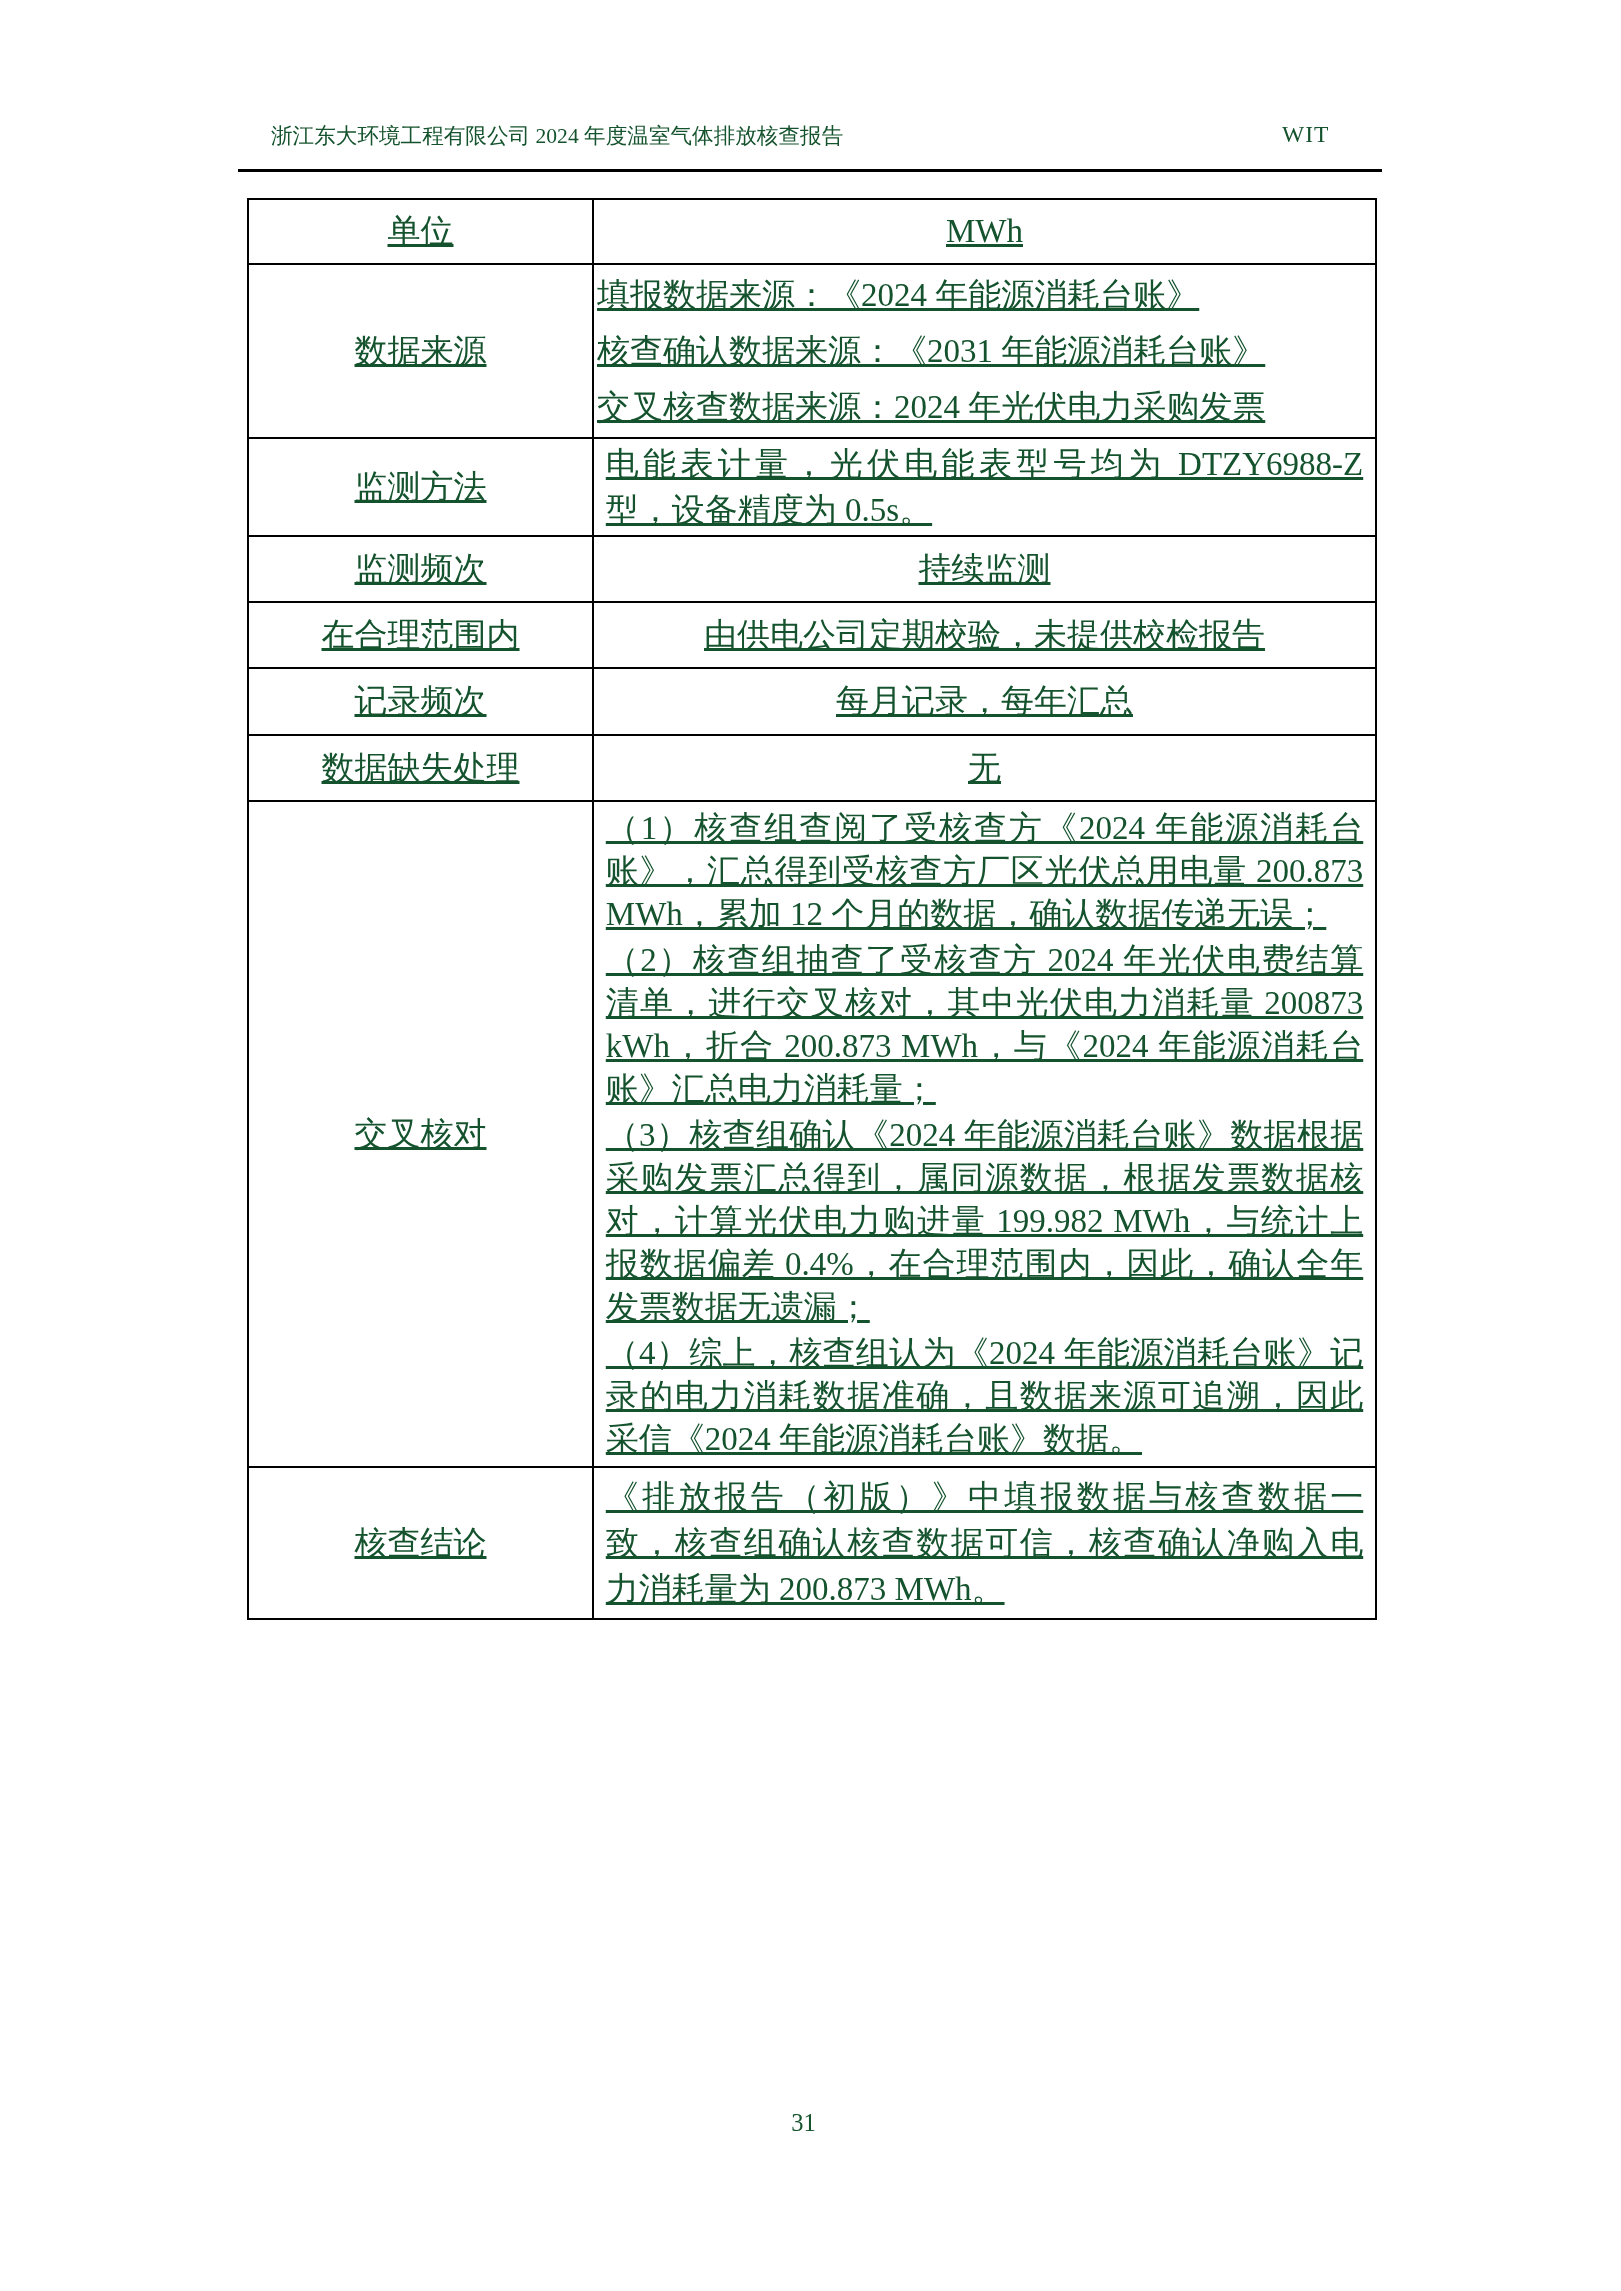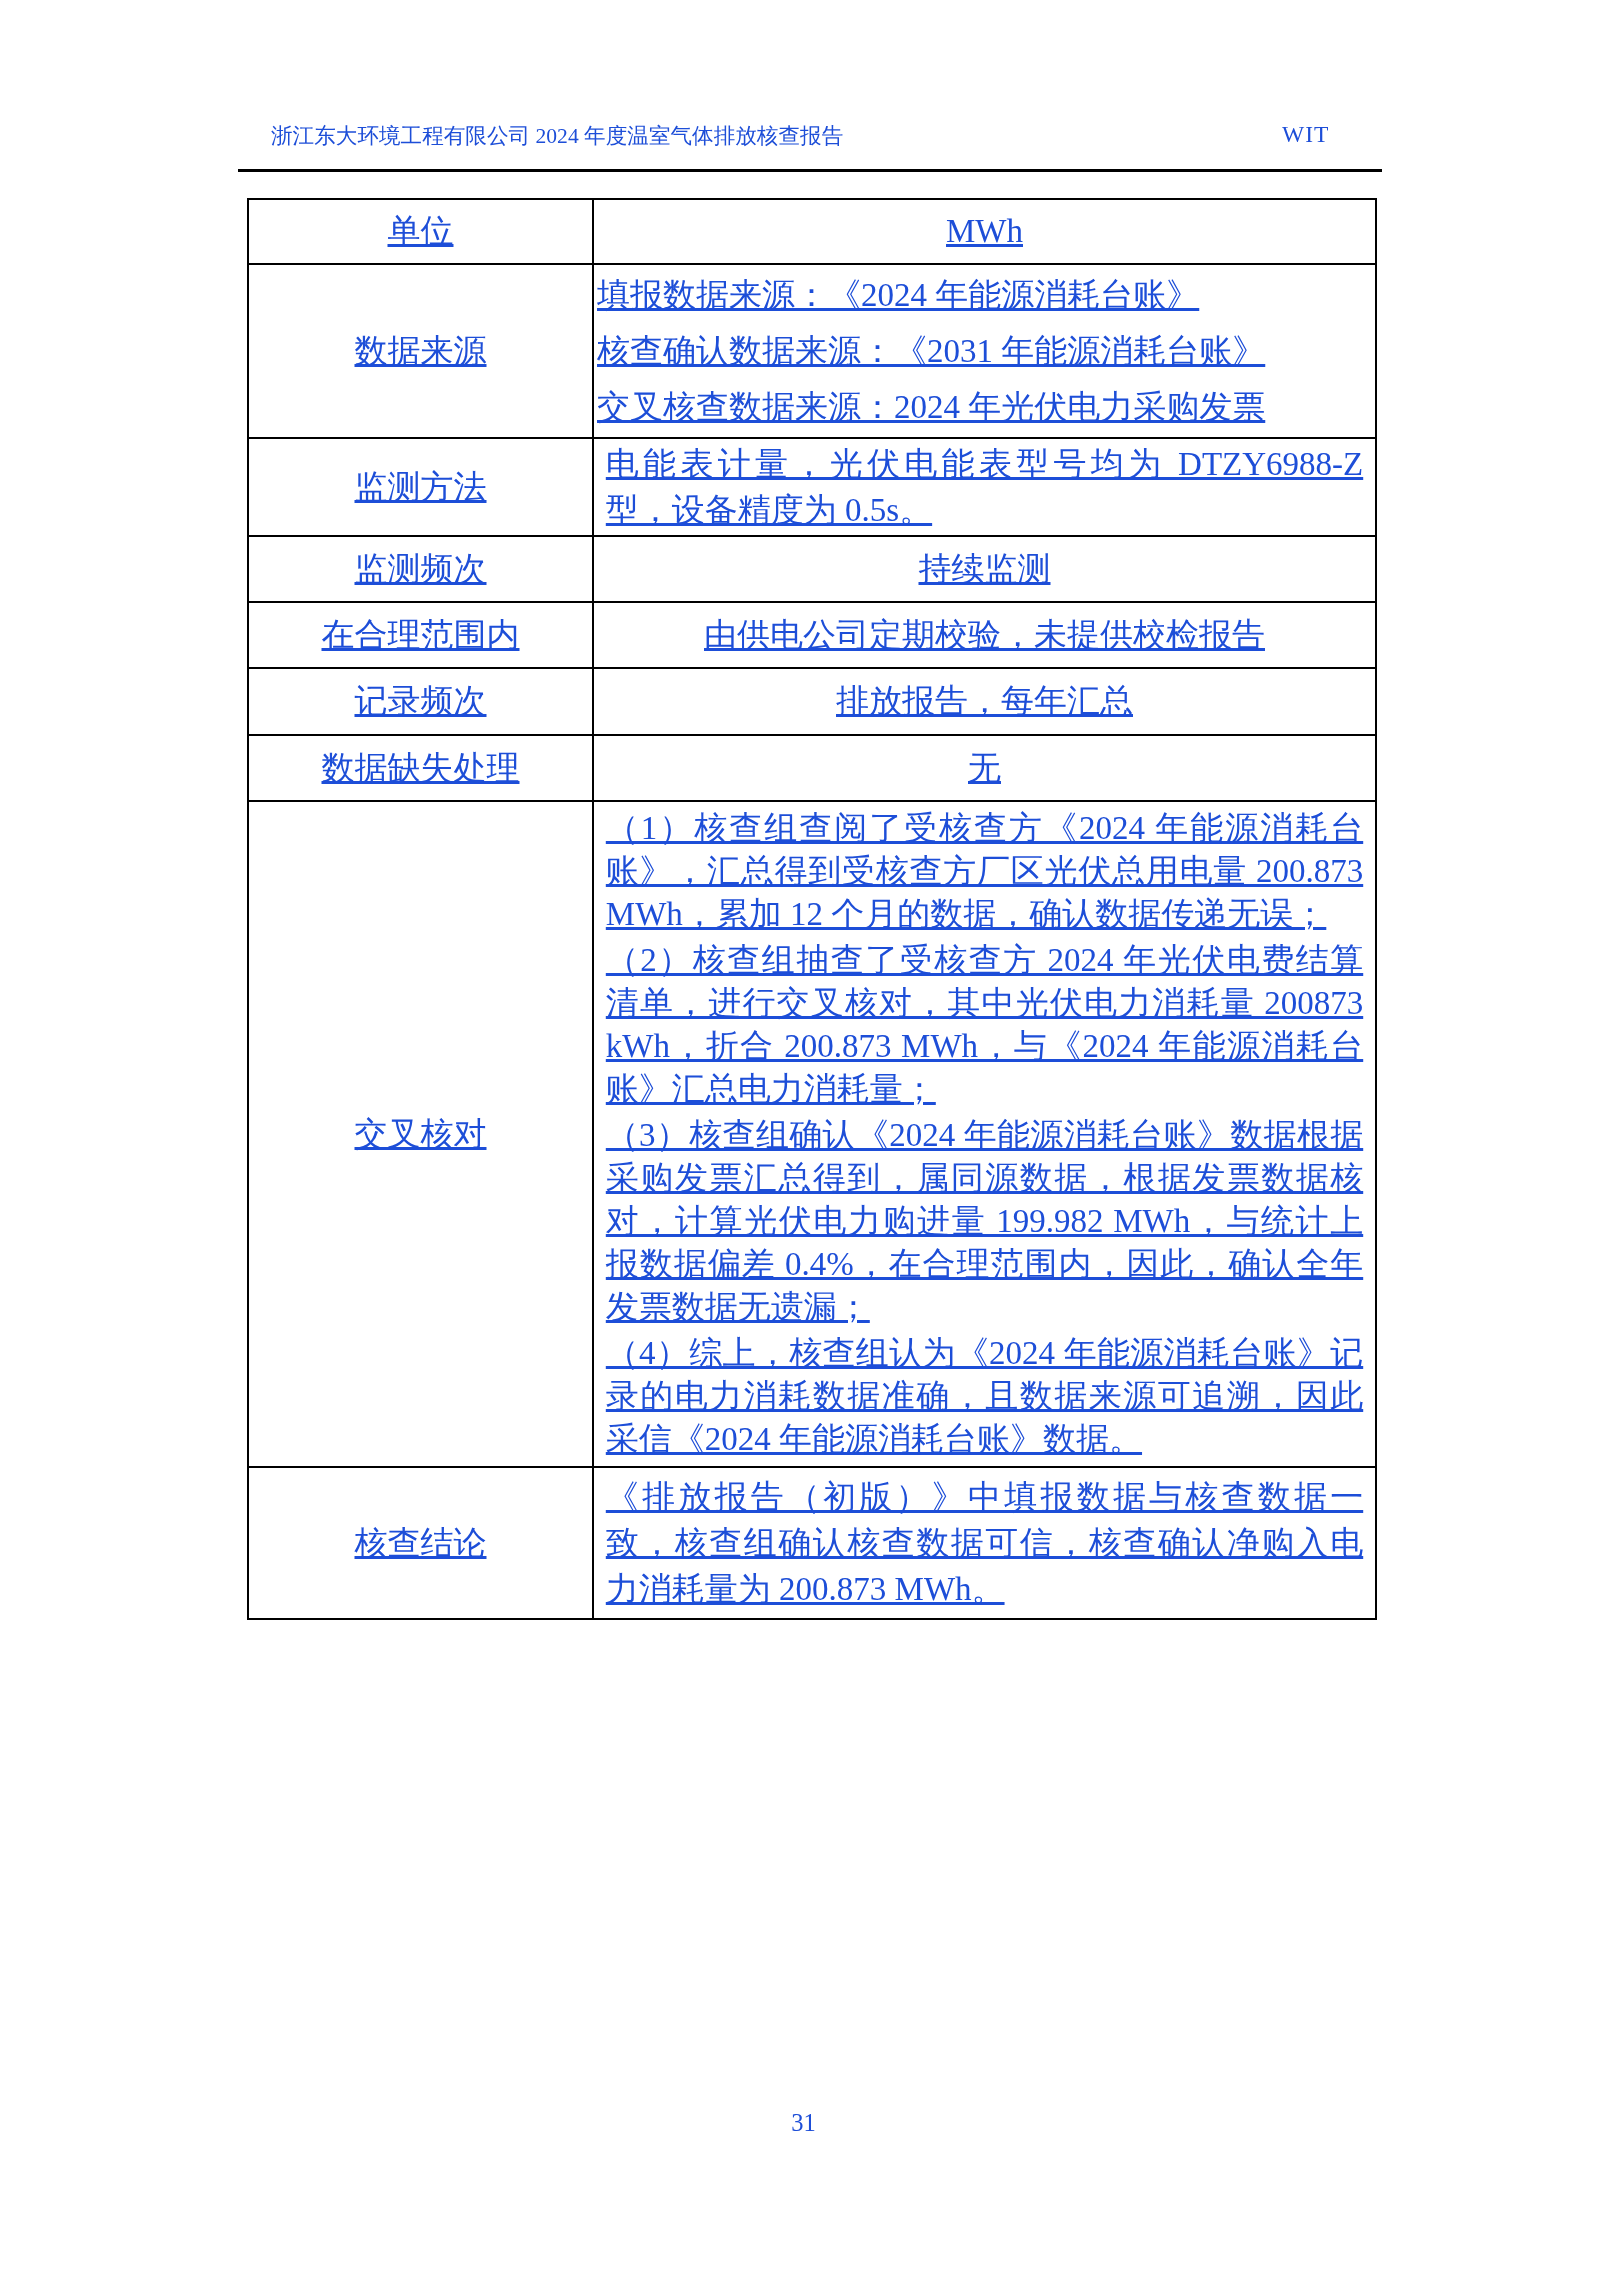--- a/index.html
+++ b/index.html
@@ -6,21 +6,21 @@
     margin: 0;
     padding: 0;
     background: #ffffff;
   }
   .page {
     position: relative;
     width: 1621px;
     height: 2292px;
     background: #ffffff;
     font-family: "Liberation Serif", "DejaVu Serif", serif;
-    color: #1d4ed8;
+    color: #14532d;
     overflow: hidden;
   }
   .header-title {
     position: absolute;
     left: 271px;
     top: 120px;
     font-size: 21.6px;
     line-height: 33px;
     white-space: nowrap;
   }
@@ -148,21 +148,21 @@
       <td class="center">持续监测</td>
     </tr>
 
     <tr class="r5">
       <td class="label">在合理范围内</td>
       <td class="center">由供电公司定期校验，未提供校检报告</td>
     </tr>
 
     <tr class="r6">
       <td class="label">记录频次</td>
-      <td class="center">排放报告，每年汇总</td>
+      <td class="center">每月记录，每年汇总</td>
     </tr>
 
     <tr class="r7">
       <td class="label">数据缺失处理</td>
       <td class="center">无</td>
     </tr>
 
     <tr class="r8">
       <td class="label">交叉核对</td>
       <td class="paras">

